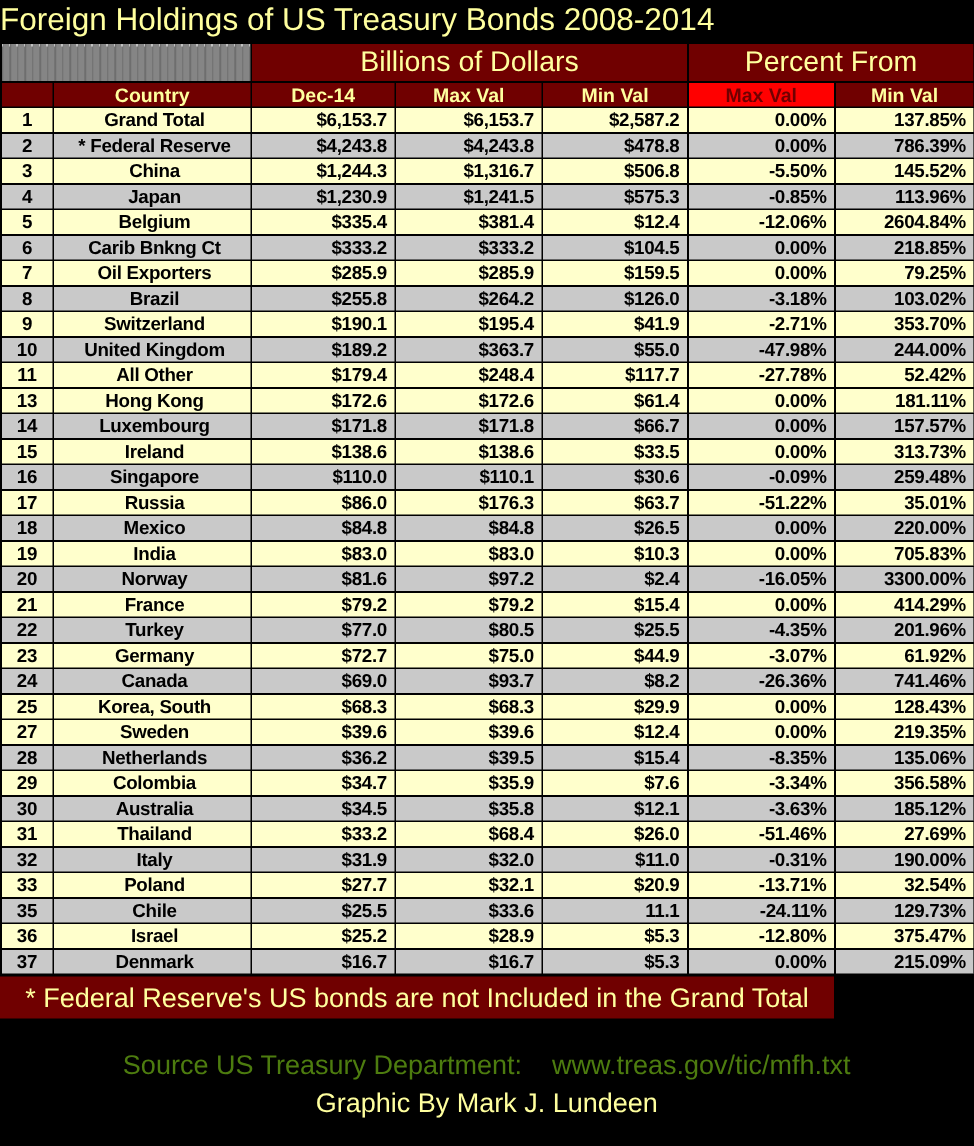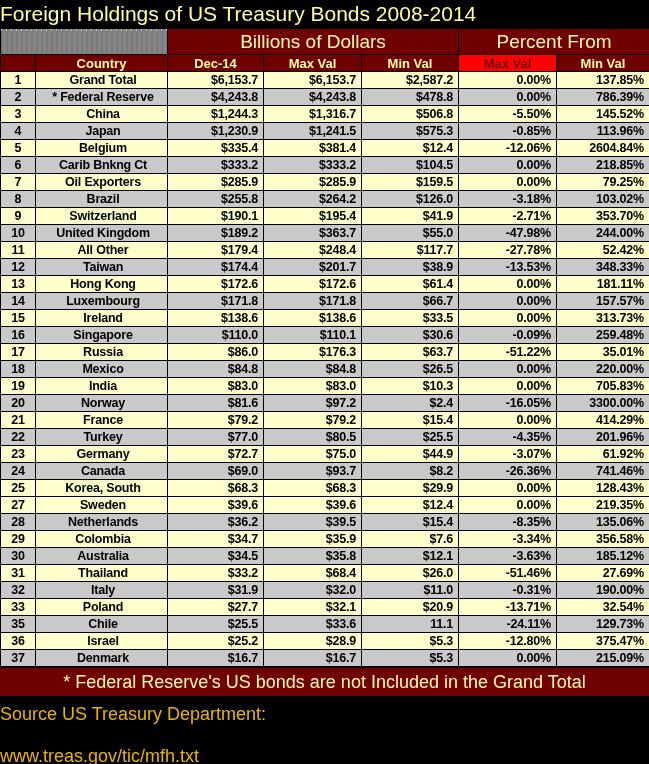--- a/index.html
+++ b/index.html
@@ -54,27 +54,27 @@
   tbody td{
     font-size:12.5px;font-weight:bold;color:#000;letter-spacing:-0.2px;
   }
   tr.row-cream td{background:#FFFFCC;}
   tr.row-gray td{background:#C9C9C9;}
   td.c-num{text-align:center;}
   td.c-country{text-align:center;padding-left:4px;}
   td.c-val{text-align:right;padding-right:5px;}
 
   .footnote-bar{
-    width:649px;height:28px;line-height:28px;background:#700000;
+    width:556px;height:28px;line-height:28px;background:#700000;
     color:#FFFF9E;font-size:18px;text-align:center;white-space:nowrap;
     border-top:1px solid #000;
   }
   .source-line{
-    margin-top:7px;display:flex;justify-content:center;gap:20px;
-    color:#eab308;font-size:18px;line-height:22px;white-space:nowrap;flex-direction:column;
+    margin-top:20px;display:flex;justify-content:center;gap:20px;
+    color:#4d7c0f;font-size:18px;line-height:22px;white-space:nowrap;
   }
   .credit-line{
     margin-top:3px;text-align:center;color:#FFFF9E;font-size:18px;
     line-height:22px;white-space:nowrap;
   }
 </style>
 </head>
 <body>
 
 <div class="page">
@@ -200,29 +200,20 @@
         </tr>
         <tr class="row-cream">
           <td class="c-num">11</td>
           <td class="c-country">All Other</td>
           <td class="c-val">$179.4</td>
           <td class="c-val">$248.4</td>
           <td class="c-val">$117.7</td>
           <td class="c-val">-27.78%</td>
           <td class="c-val">52.42%</td>
         </tr>
-        <tr class="row-gray">
-          <td class="c-num">12</td>
-          <td class="c-country">Taiwan</td>
-          <td class="c-val">$174.4</td>
-          <td class="c-val">$201.7</td>
-          <td class="c-val">$38.9</td>
-          <td class="c-val">-13.53%</td>
-          <td class="c-val">348.33%</td>
-        </tr>
         <tr class="row-cream">
           <td class="c-num">13</td>
           <td class="c-country">Hong Kong</td>
           <td class="c-val">$172.6</td>
           <td class="c-val">$172.6</td>
           <td class="c-val">$61.4</td>
           <td class="c-val">0.00%</td>
           <td class="c-val">181.11%</td>
         </tr>
         <tr class="row-gray">

